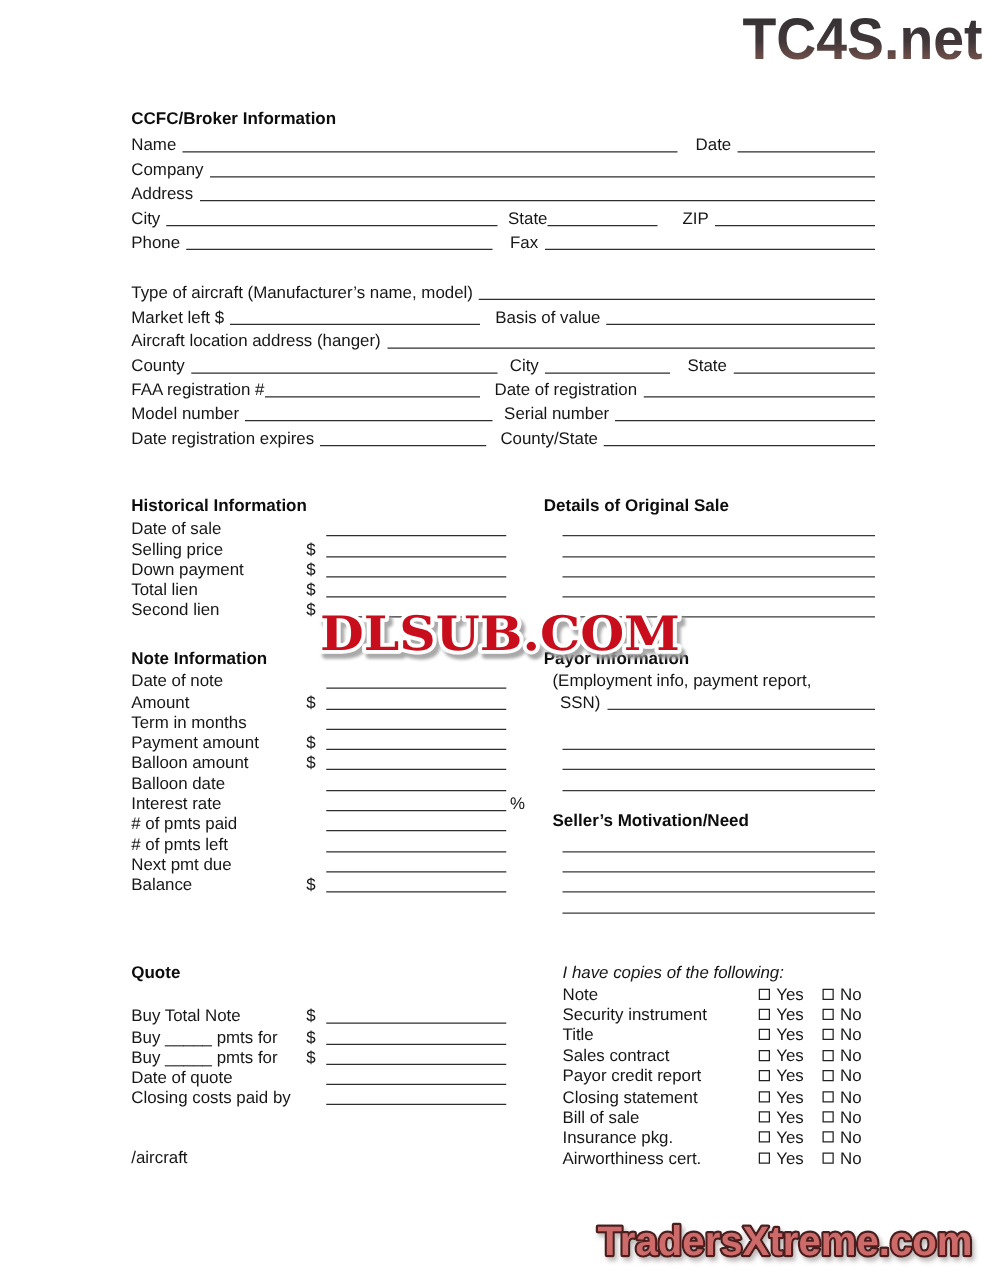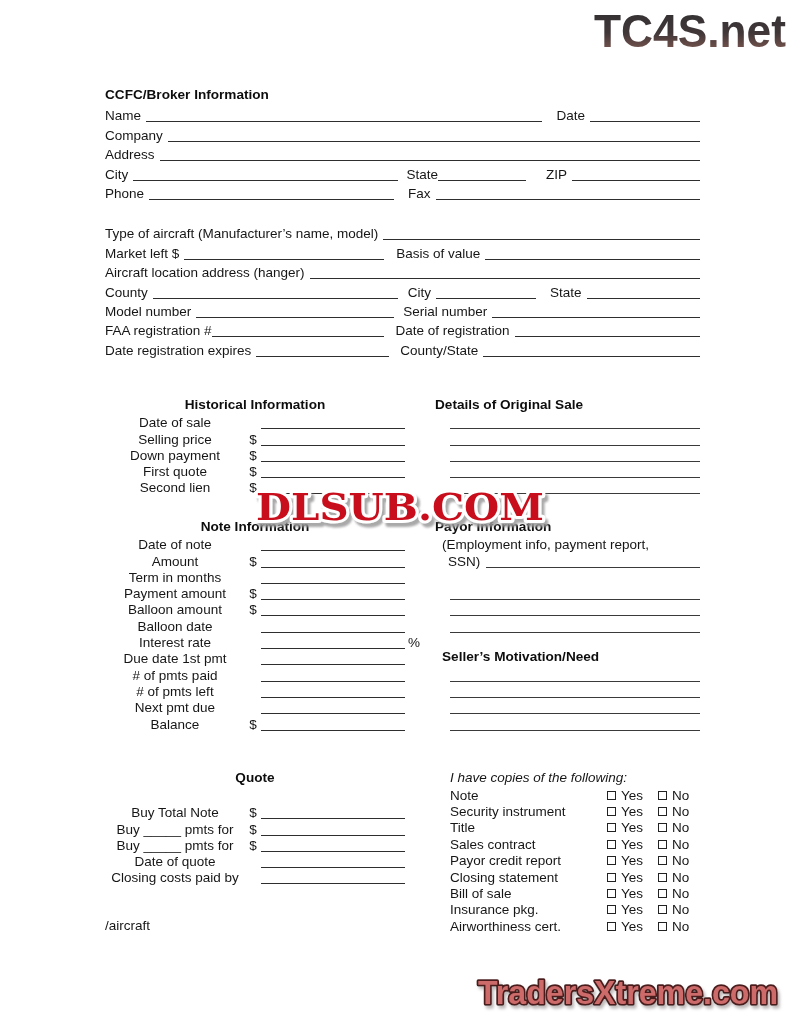--- a/index.html
+++ b/index.html
@@ -18,21 +18,21 @@
   
   .frow { display:flex; align-items:flex-end; height:19.4px; }
   .frow2 { display:flex; align-items:flex-end; height:16.3px; position:relative; }
   .lbl { white-space:nowrap; padding-right:5px; line-height:15px; }
   .ln { border-bottom:1.3px solid #2e2e2e; height:3px; flex:1 1 auto; margin-bottom:1px; }
   .ln.fix { flex:0 0 auto; }
   .dol { flex:0 0 16px; line-height:15px; }
   .lblcol { flex:0 0 140px; line-height:15px; }
   
   .twocol { position:absolute; left:105px; width:595px; }
-  .leftcol { width:300px;text-align:center; }
+  .leftcol { width:300px; }
   .rightcol { position:absolute; left:330px; top:0; width:265px; }
   .rightcol .rrow { display:flex; align-items:flex-end; height:16.3px; }
   .rightcol .rln { border-bottom:1.3px solid #3a3a3a; height:3px; flex:1 1 auto; margin-left:15px; margin-bottom:1px; }
   .pct { position:absolute; left:303px; bottom:1px; line-height:13px; }
   .note-txt { line-height:15px; white-space:nowrap; }
   
   .chk-row { display:flex; align-items:center; height:16.4px; }
   .chk-label { flex:0 0 157px; white-space:nowrap; }
   .chk-cell { display:flex; align-items:center; white-space:nowrap; }
   .chk-cell.yes { flex:0 0 51px; }
@@ -108,32 +108,32 @@
     </div>
     <div class="frow">
       <span class="lbl">County</span>
       <span class="ln fix" style="width:245px;"></span>
       <span class="lbl" style="padding-left:10px;">City</span>
       <span class="ln fix" style="width:100px;"></span>
       <span class="lbl" style="padding-left:14px;">State</span>
       <span class="ln"></span>
     </div>
     <div class="frow">
+      <span class="lbl" style="padding-right:0;">FAA registration #</span>
+      <span class="ln fix" style="width:172px;"></span>
+      <span class="lbl" style="padding-left:12px;">Date of registration</span>
+      <span class="ln"></span>
+    </div>
+    <div class="frow">
       <span class="lbl">Model number</span>
       <span class="ln fix" style="width:198px;"></span>
       <span class="lbl" style="padding-left:9px;">Serial number</span>
       <span class="ln"></span>
     </div>
     <div class="frow">
-      <span class="lbl" style="padding-right:0;">FAA registration #</span>
-      <span class="ln fix" style="width:172px;"></span>
-      <span class="lbl" style="padding-left:12px;">Date of registration</span>
-      <span class="ln"></span>
-    </div>
-    <div class="frow">
       <span class="lbl">Date registration expires</span>
       <span class="ln fix" style="width:133px;"></span>
       <span class="lbl" style="padding-left:11px;">County/State</span>
       <span class="ln"></span>
     </div>
   </div>
 
   <div class="twocol" style="top:397px; height:105px;">
     <div class="leftcol">
       <h3 class="sec">Historical Information</h3>
@@ -146,21 +146,21 @@
         <span class="lblcol">Selling price</span>
         <span class="dol">$</span>
         <span class="ln"></span>
       </div>
       <div class="frow2">
         <span class="lblcol">Down payment</span>
         <span class="dol">$</span>
         <span class="ln"></span>
       </div>
       <div class="frow2">
-        <span class="lblcol">First quote</span>
+        <span class="lblcol">Total lien</span>
         <span class="dol">$</span>
         <span class="ln"></span>
       </div>
       <div class="frow2">
         <span class="lblcol">Second lien</span>
         <span class="dol">$</span>
         <span class="ln"></span>
       </div>
     </div>
     <div class="rightcol">
@@ -214,25 +214,20 @@
       <div class="frow2">
         <span class="lblcol">Balloon date</span>
         <span class="dol"></span>
         <span class="ln"></span>
       </div>
       <div class="frow2">
         <span class="lblcol">Interest rate</span>
         <span class="dol"></span>
         <span class="ln"></span>
         <span class="pct">%</span>
-      </div>
-      <div class="frow2">
-        <span class="lblcol">Due date 1st pmt</span>
-        <span class="dol"></span>
-        <span class="ln"></span>
       </div>
       <div class="frow2">
         <span class="lblcol"># of pmts paid</span>
         <span class="dol"></span>
         <span class="ln"></span>
       </div>
       <div class="frow2">
         <span class="lblcol"># of pmts left</span>
         <span class="dol"></span>
         <span class="ln"></span>

